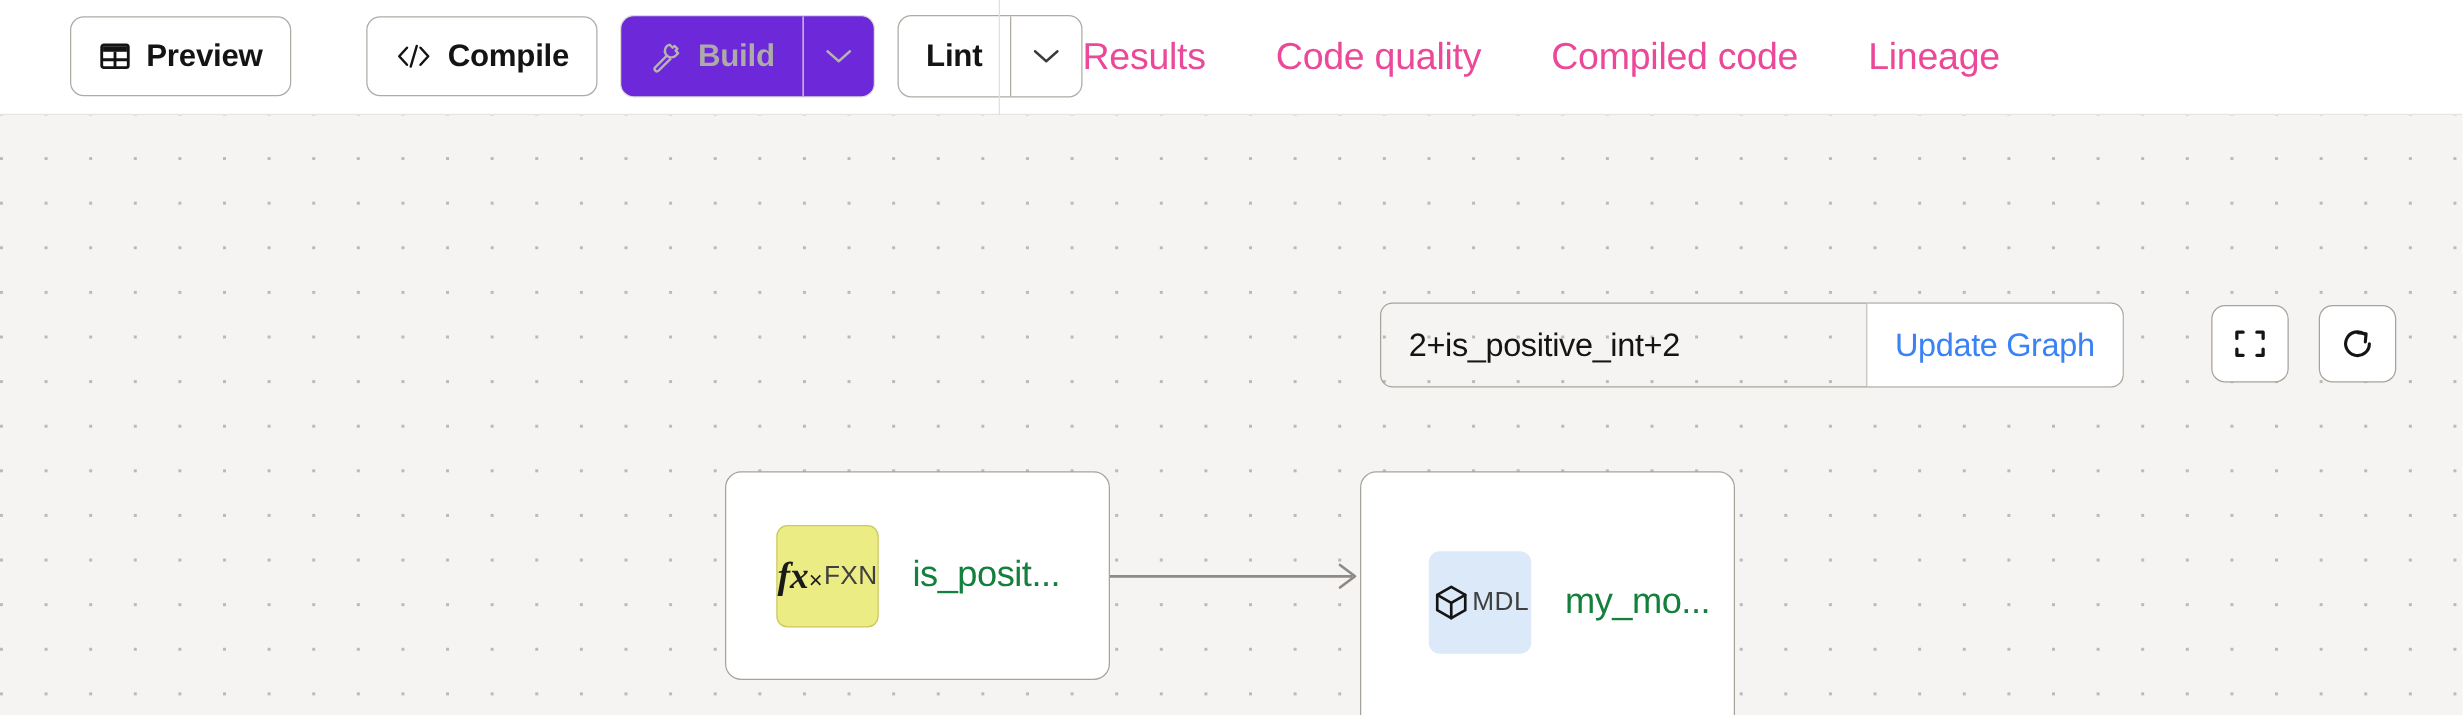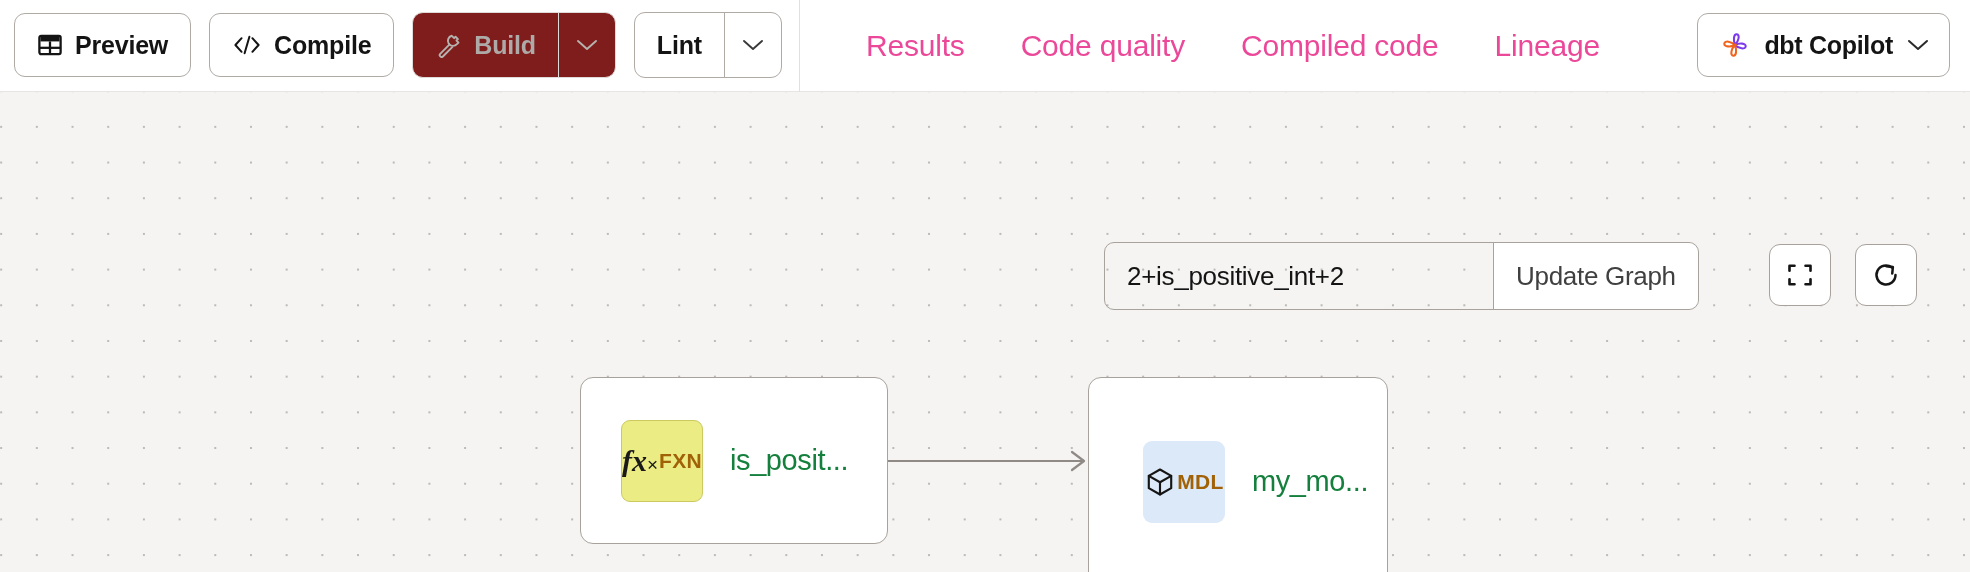--- a/index.html
+++ b/index.html
@@ -54,35 +54,36 @@
     box-sizing: border-box;
     background: #ffffff;
     border: 1px solid #b0aaa5;
     border-radius: 11px;
     font-size: 25px;
     color: #141414;
     font-weight: 600;
     letter-spacing: -0.2px;
     cursor: pointer;
     white-space: nowrap;
+    margin-left: 42px;
   }
 
   
   .split {
     display: flex;
     align-items: stretch;
     height: 64px;
     border: 1px solid #b0aaa5;
     border-radius: 11px;
     background: #ffffff;
     overflow: hidden;
   }
   .split.disabled {
     border-color: #dedbd8;
-    background: #7f1d1d;
+    background: #6d28d9;
   }
   .split .main {
     display: flex;
     align-items: center;
     gap: 12px;
     padding: 0 22px;
     font-size: 25px;
     font-weight: 600;
     color: #141414;
     letter-spacing: -0.2px;
@@ -216,21 +217,21 @@
   .graph-input::placeholder { color: #8f8b87; }
   .graph-update {
     display: flex;
     align-items: center;
     justify-content: center;
     padding: 0 22px;
     background: #ffffff;
     border-left: 1px solid #a8a29c;
     border-radius: 0 10px 10px 0;
     font-size: 26px;
-    color: #404040;
+    color: #3b82f6;
     letter-spacing: -0.3px;
     cursor: pointer;
     white-space: nowrap;
   }
 
   .icon-btn {
     position: absolute;
     width: 62px;
     height: 62px;
     background: #ffffff;
@@ -279,22 +280,22 @@
     border: none;
   }
   .badge-glyph {
     display: flex;
     align-items: center;
     justify-content: center;
     height: 38px;
   }
   .badge-label {
     font-size: 21px;
-    font-weight: 700;
-    color: #a16207;
+    font-weight: 400;
+    color: #404040;
     letter-spacing: 0.3px;
     line-height: 1;
   }
   .fx-glyph {
     font-family: "Liberation Serif", serif;
     font-style: italic;
     font-size: 30px;
     font-weight: 700;
     color: #1a1a1a;
     line-height: 1;
@@ -405,39 +406,20 @@
       <div class="tab">
         <span>Compiled code</span>
 
       </div>
       <div class="tab active">
         <span>Lineage</span>
         <span class="underline"></span>
       </div>
     </div>
 
-    <div class="copilot">
-      <span class="ic">
-        <svg width="30" height="30" viewBox="0 0 32 32">
-          <g fill="none" stroke-width="2.2" stroke-linecap="round">
-            <path d="M16 16 C12 12 5 11 4.6 14.4 C4.2 18 11 18.4 16 16" stroke="#f2631d"></path>
-            <path d="M16 16 C12 20 10.6 27 14 27.4 C17.6 27.8 18 21 16 16" stroke="#f2631d"></path>
-            <path d="M16 16 C20 20 27 21 27.4 17.6 C27.8 14 21 13.6 16 16" stroke="#7c3aed"></path>
-            <path d="M16 16 C20 12 21.4 5 18 4.6 C14.4 4.2 14 11 16 16" stroke="#7c3aed"></path>
-          </g>
-          <circle cx="16" cy="16" r="2" fill="#f2631d"></circle>
-        </svg>
-      </span>
-      <span>dbt Copilot</span>
-      <span class="ic">
-        <svg width="22" height="14" viewBox="0 0 22 14">
-          <path d="M2 3 L11 11 L20 3" fill="none" stroke="#2a2a2a" stroke-width="2" stroke-linecap="round" stroke-linejoin="round"></path>
-        </svg>
-      </span>
-    </div>
 
   </div>
 
   <div class="canvas">
 
     <div class="graph-bar">
       <input class="graph-input" type="text" value="2+is_positive_int+2" style="">
       <div class="graph-update">
         <span>Update Graph</span>
       </div>

